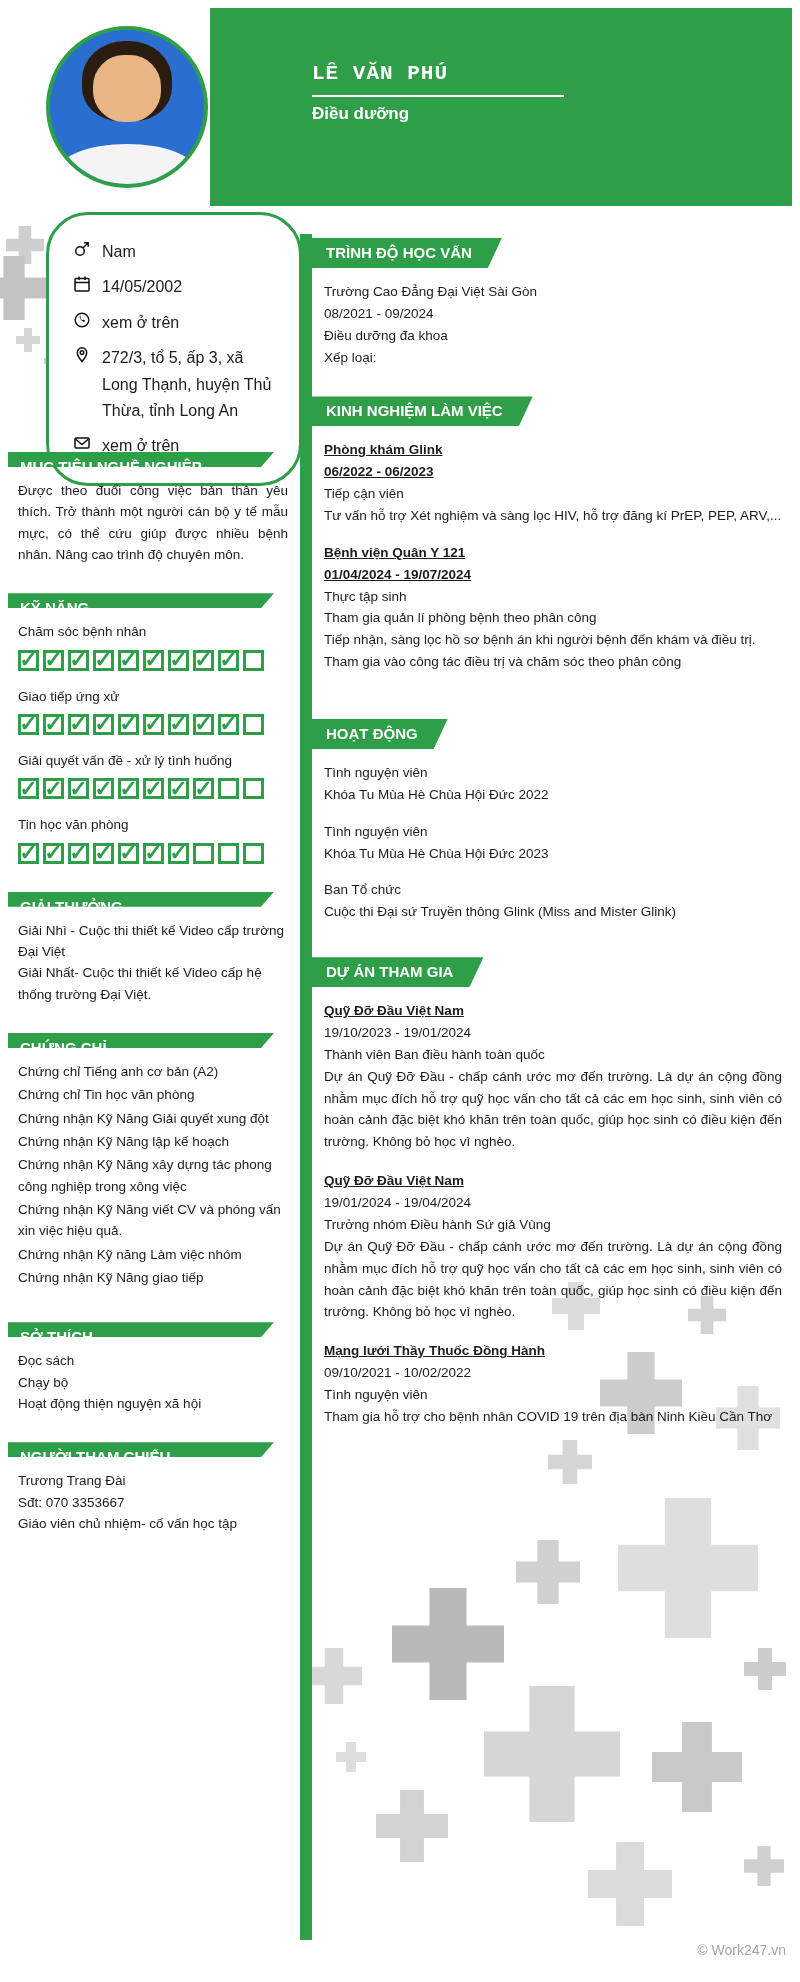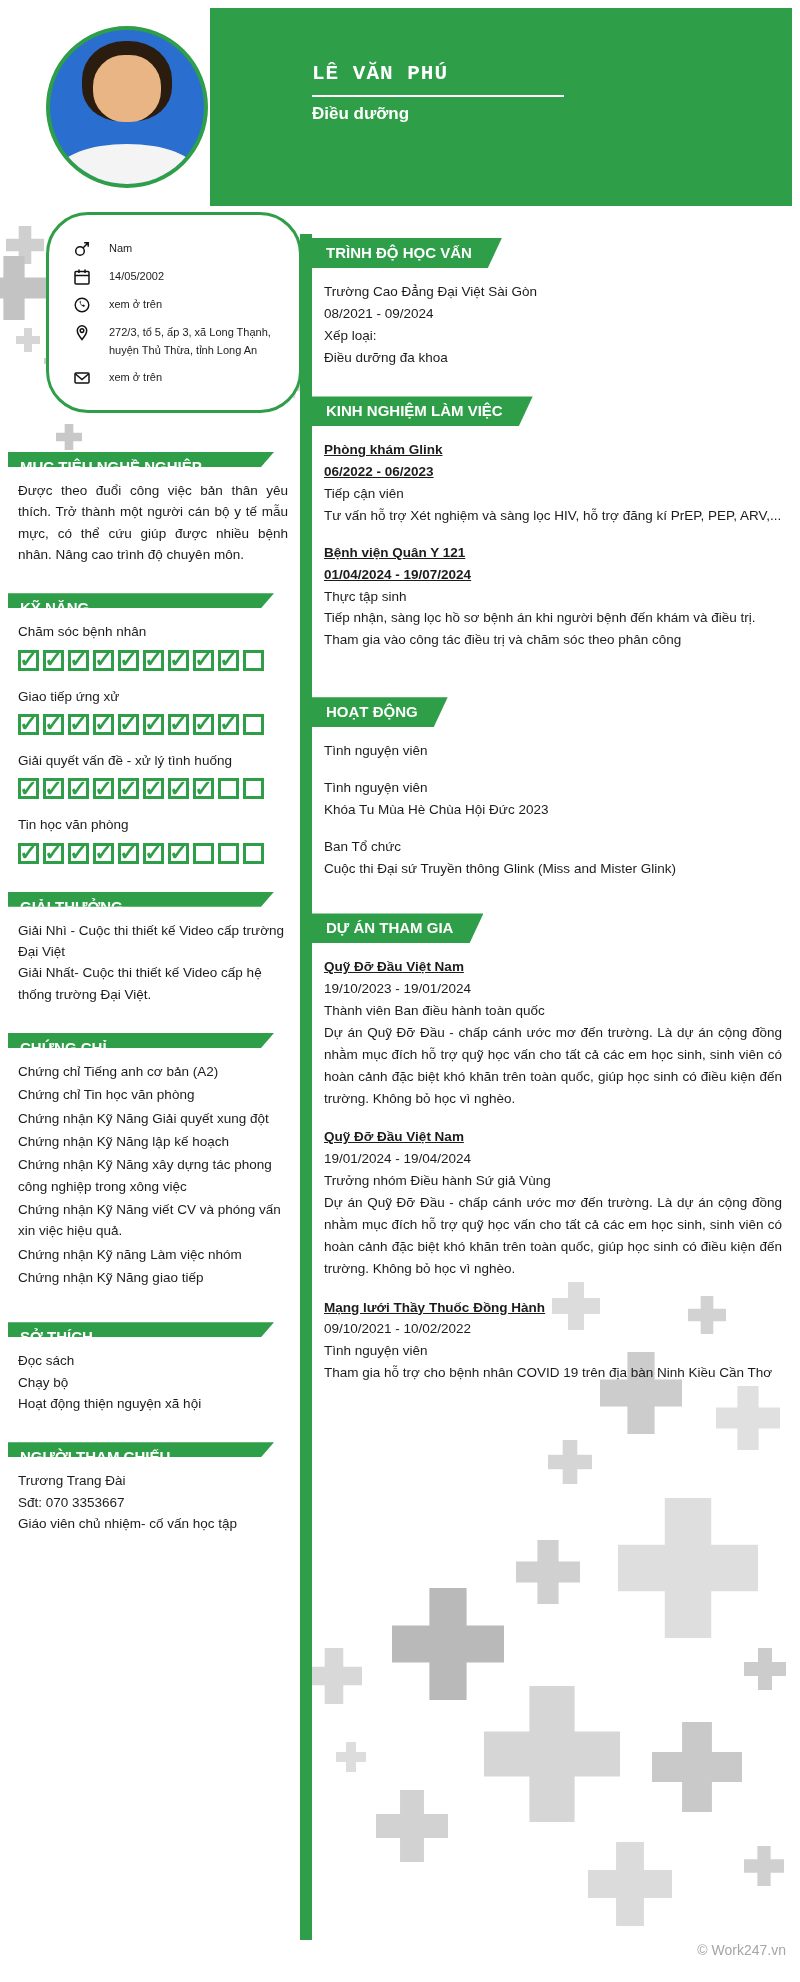--- a/index.html
+++ b/index.html
@@ -19,21 +19,21 @@
   .photo{position:absolute;left:46px;top:26px;width:162px;height:162px;border-radius:50%;border:4px solid var(--green);background:#2a6fd0;overflow:hidden;z-index:3;}
   .photo .hair{position:absolute;left:21%;top:7%;width:58%;height:52%;background:#2b1c10;border-radius:48% 48% 42% 42%;}
   .photo .face{position:absolute;left:28%;top:16%;width:44%;height:44%;background:#e9b585;border-radius:46%;}
   .photo .shirt{position:absolute;left:6%;bottom:-8%;width:88%;height:34%;background:#f4f4f4;border-radius:50% 50% 0 0;}
   .name{position:absolute;left:312px;top:62px;color:#fff;font-size:21px;font-weight:bold;letter-spacing:1px;z-index:4;font-family:Liberation Mono, monospace;}
   .name-line{position:absolute;left:312px;top:95px;width:252px;height:2px;background:#fff;z-index:4;}
   .job{position:absolute;left:312px;top:104px;color:#fff;font-size:17px;font-weight:bold;z-index:4;}
 
   
   .info-card{position:absolute;left:46px;top:212px;width:256px;min-height:198px;border:3px solid var(--green);border-radius:42px;background:#fff;padding:24px 18px 14px 24px;z-index:2;}
-  .info-row{display:flex;align-items:flex-start;gap:18px;margin-bottom:9px;font-size:11px;color:var(--ink);line-height:1.65;}
+  .info-row{display:flex;align-items:flex-start;gap:11px;margin-bottom:9px;font-size:16px;color:var(--ink);line-height:1.65;}
   .info-row .ico{flex:0 0 18px;margin-top:1px;}
   .info-row svg{display:block;}
 
   
   .vbar{position:absolute;left:300px;top:234px;width:12px;height:1706px;background:var(--green);}
   .left-col{position:absolute;left:8px;top:452px;width:294px;z-index:2;}
   .right-col{position:absolute;left:312px;top:238px;width:474px;z-index:2;}
 
   .lsec{margin-bottom:28px;}
   .lsec-bar{width:266px;height:15px;line-height:30px;background:var(--green);color:#fff;font-size:15px;font-weight:bold;padding-left:12px;clip-path:polygon(0 0,100% 0,calc(100% - 13px) 100%,0 100%);margin-bottom:13px;}
@@ -268,49 +268,51 @@
 
   </div>
 
   <div class="right-col">
 
     <div class="rsec">
       <div class="rsec-bar">TRÌNH ĐỘ HỌC VẤN</div>
       <div class="rsec-body">
         <div>Trường Cao Đẳng Đại Việt Sài Gòn</div>
         <div>08/2021 - 09/2024</div>
+        <div>Điều dưỡng đa khoa</div>
         <div>Xếp loại:</div>
-        <div>Điều dưỡng đa khoa</div>
       </div>
     </div>
 
     <div class="rsec mb-lg">
       <div class="rsec-bar">KINH NGHIỆM LÀM VIỆC</div>
       <div class="rsec-body">
         <div class="xentry">
           <div class="b">Phòng khám Glink</div>
           <div class="b">06/2022 - 06/2023</div>
           <div>Tiếp cận viên</div>
           <div>Tư vấn hỗ trợ Xét nghiệm và sàng lọc HIV, hỗ trợ đăng kí PrEP, PEP, ARV,...</div>
         </div>
         <div class="xentry">
           <div class="b">Bệnh viện Quân Y 121</div>
           <div class="b">01/04/2024 - 19/07/2024</div>
           <div>Thực tập sinh</div>
+          <div>Tham gia quản lí phòng bệnh theo phân công</div>
           <div>Tiếp nhận, sàng lọc hồ sơ bệnh án khi người bệnh đến khám và điều trị.</div>
           <div>Tham gia vào công tác điều trị và chăm sóc theo phân công</div>
         </div>
       </div>
     </div>
 
     <div class="rsec mb-md">
       <div class="rsec-bar">HOẠT ĐỘNG</div>
       <div class="rsec-body">
         <div class="aentry">
           <div>Tình nguyện viên</div>
+          <div>Khóa Tu Mùa Hè Chùa Hội Đức 2022</div>
         </div>
         <div class="aentry">
           <div>Tình nguyện viên</div>
           <div>Khóa Tu Mùa Hè Chùa Hội Đức 2023</div>
         </div>
         <div class="aentry">
           <div>Ban Tổ chức</div>
           <div class="just">Cuộc thi Đại sứ Truyền thông Glink (Miss and Mister Glink)</div>
         </div>
       </div>

